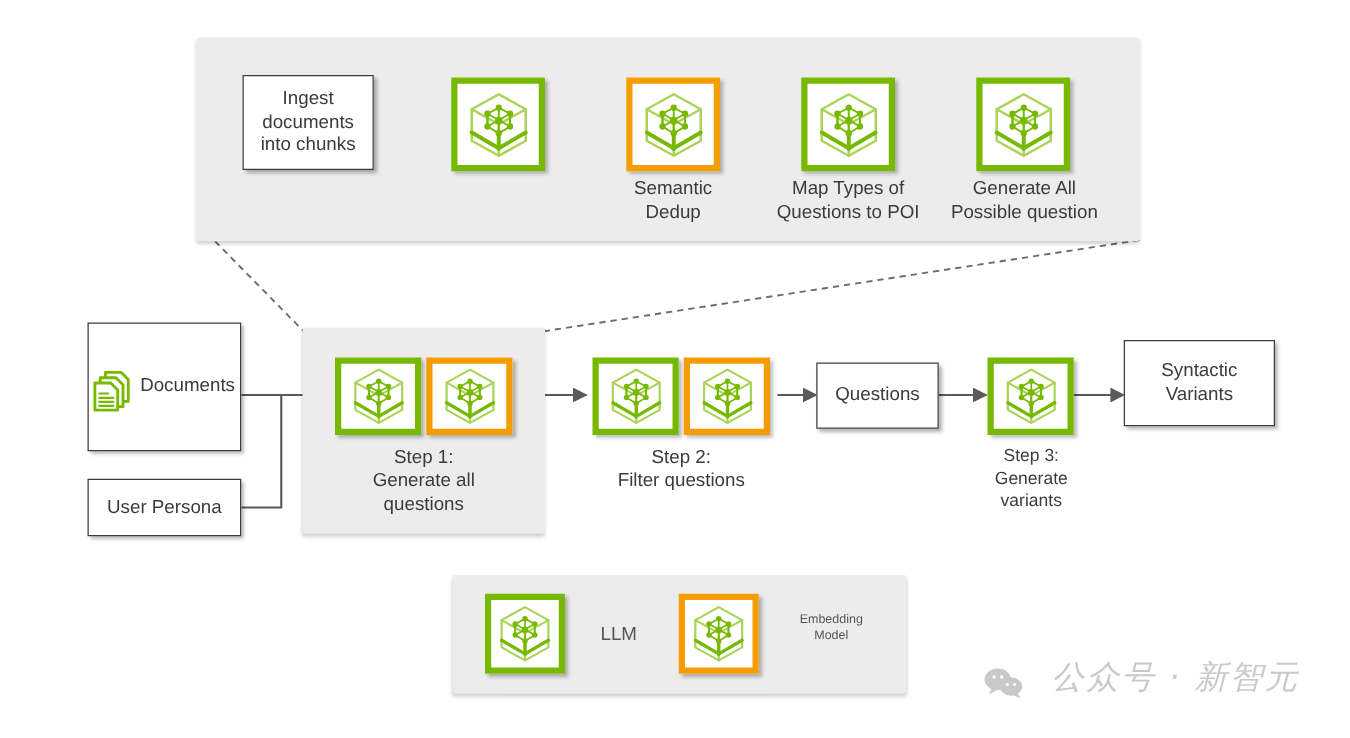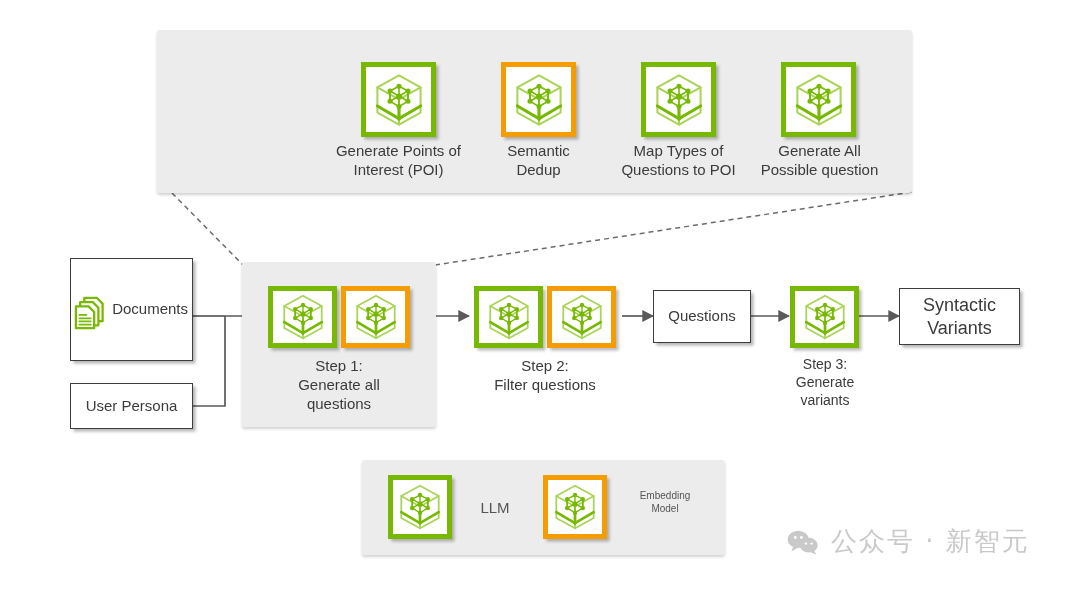--- a/index.html
+++ b/index.html
@@ -68,24 +68,25 @@
     color: #555;
     text-align: center;
     line-height: 1.25;
     white-space: pre-line;
   }
 
   
   .watermark {
     position: absolute;
     display: flex;
-    align-items: center;
-    gap: 12px;
+    align-items: flex-end;
+    gap: 22px;
     color: #c9c9c9;
     user-select: none;
+    font-style: italic;
   }
   .wm-text { font-size: 26px; letter-spacing: 2px; font-family: "DejaVu Sans", sans-serif; }
 </style>
 </head>
 <body>
 
 <div id="canvas">
 
   <svg width="0" height="0" style="position:absolute" aria-hidden="true">
     <defs>
@@ -179,28 +180,31 @@
     </g>
 
     <g stroke="#6b6b6b" stroke-width="1.5" fill="none" stroke-dasharray="5 4">
       <line x1="172" y1="193" x2="243" y2="265"></line>
       <line x1="435" y1="265" x2="912" y2="192"></line>
     </g>
   </svg>
 
   <div class="panel abs" style="left:157px; top:30px; width:755px; height:163px;"></div>
 
+  <div class="box abs" style="left:194px; top:60px; width:105px; height:76px; font-size:15px;">
+    <span class="box-text">Ingest
+documents
+into chunks</span>
+  </div>
 
   <div class="chip llm abs" style="left:361px; top:62px; width:75px; height:75px;">
     <svg width="60" height="60">
         <use href="#sym-cube"></use>
       </svg>
   </div>
-  <div class="caption" style="left:311px; top:141px; width:175px; font-size:15px;">Generate Points of
-Interest (POI)</div>
 
   <div class="chip emb abs" style="left:501px; top:62px; width:75px; height:75px;">
     <svg width="60" height="60">
         <use href="#sym-cube"></use>
       </svg>
   </div>
   <div class="caption" style="left:468px; top:141px; width:141px; font-size:15px;">Semantic
 Dedup</div>
 
   <div class="chip llm abs" style="left:641px; top:62px; width:75px; height:75px;">
@@ -266,21 +270,21 @@
 
   <div class="chip llm abs" style="left:790px; top:286px; width:69px; height:62px;">
     <svg width="52" height="52">
         <use href="#sym-cube"></use>
       </svg>
   </div>
   <div class="caption" style="left:772px; top:356px; width:106px; font-size:14px;">Step 3:
 Generate
 variants</div>
 
-  <div class="box abs" style="left:899px; top:288px; width:121px; height:57px; font-size:18px;">
+  <div class="box abs" style="left:899px; top:272px; width:121px; height:69px; font-size:15px;">
     <span class="box-text">Syntactic
 Variants</span>
   </div>
 
   <div class="panel abs" style="left:362px; top:460px; width:363px; height:95px;"></div>
 
   <div class="chip llm abs" style="left:388px; top:475px; width:64px; height:64px;">
     <svg width="52" height="52">
         <use href="#sym-cube"></use>
       </svg>

